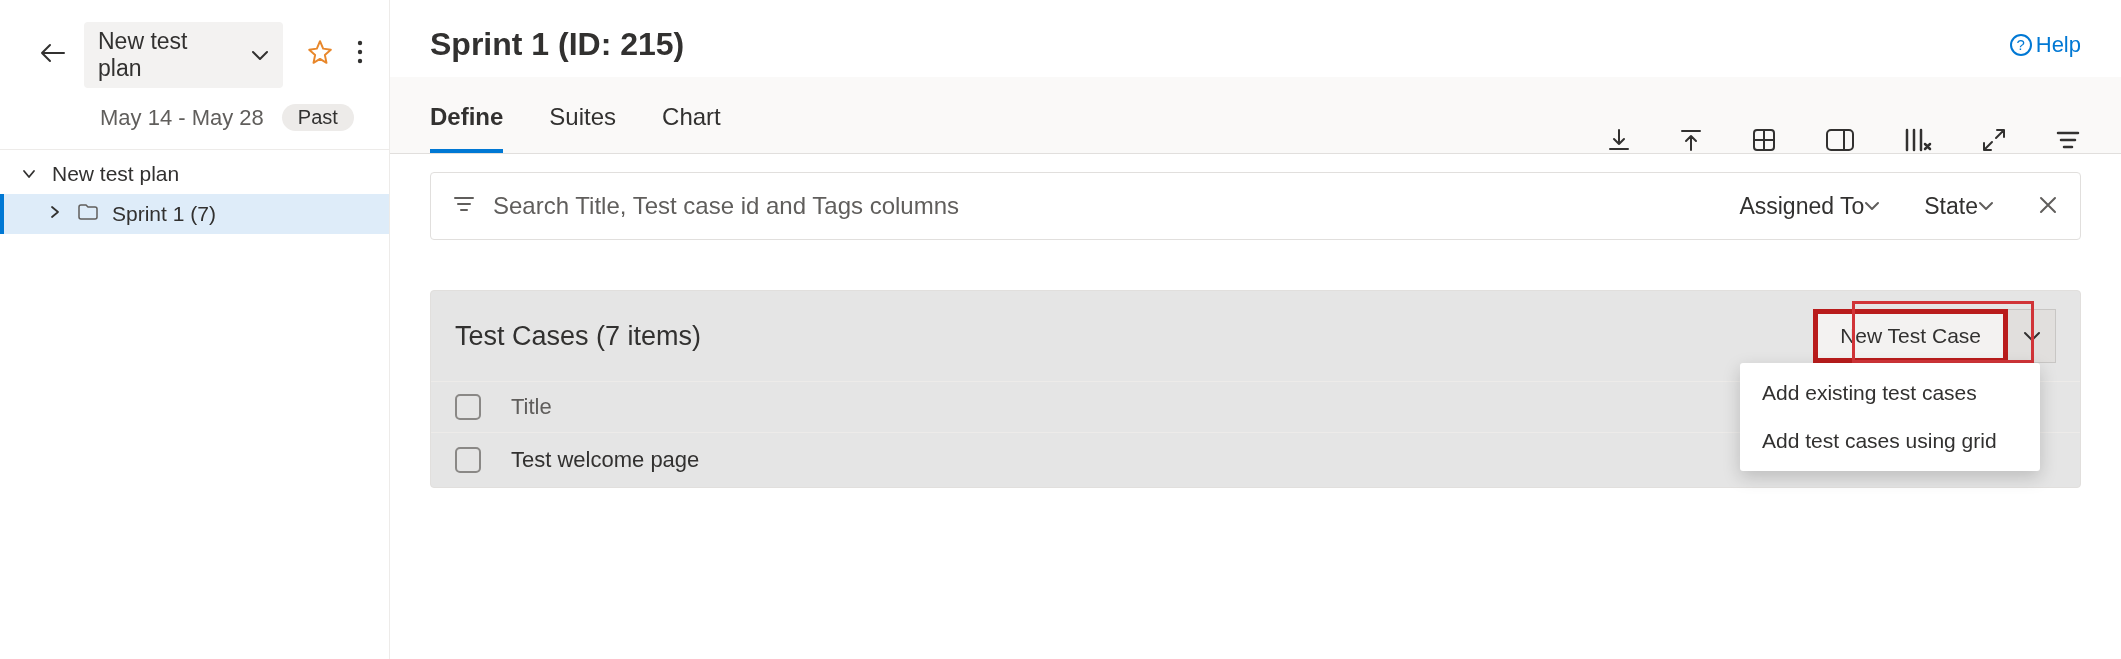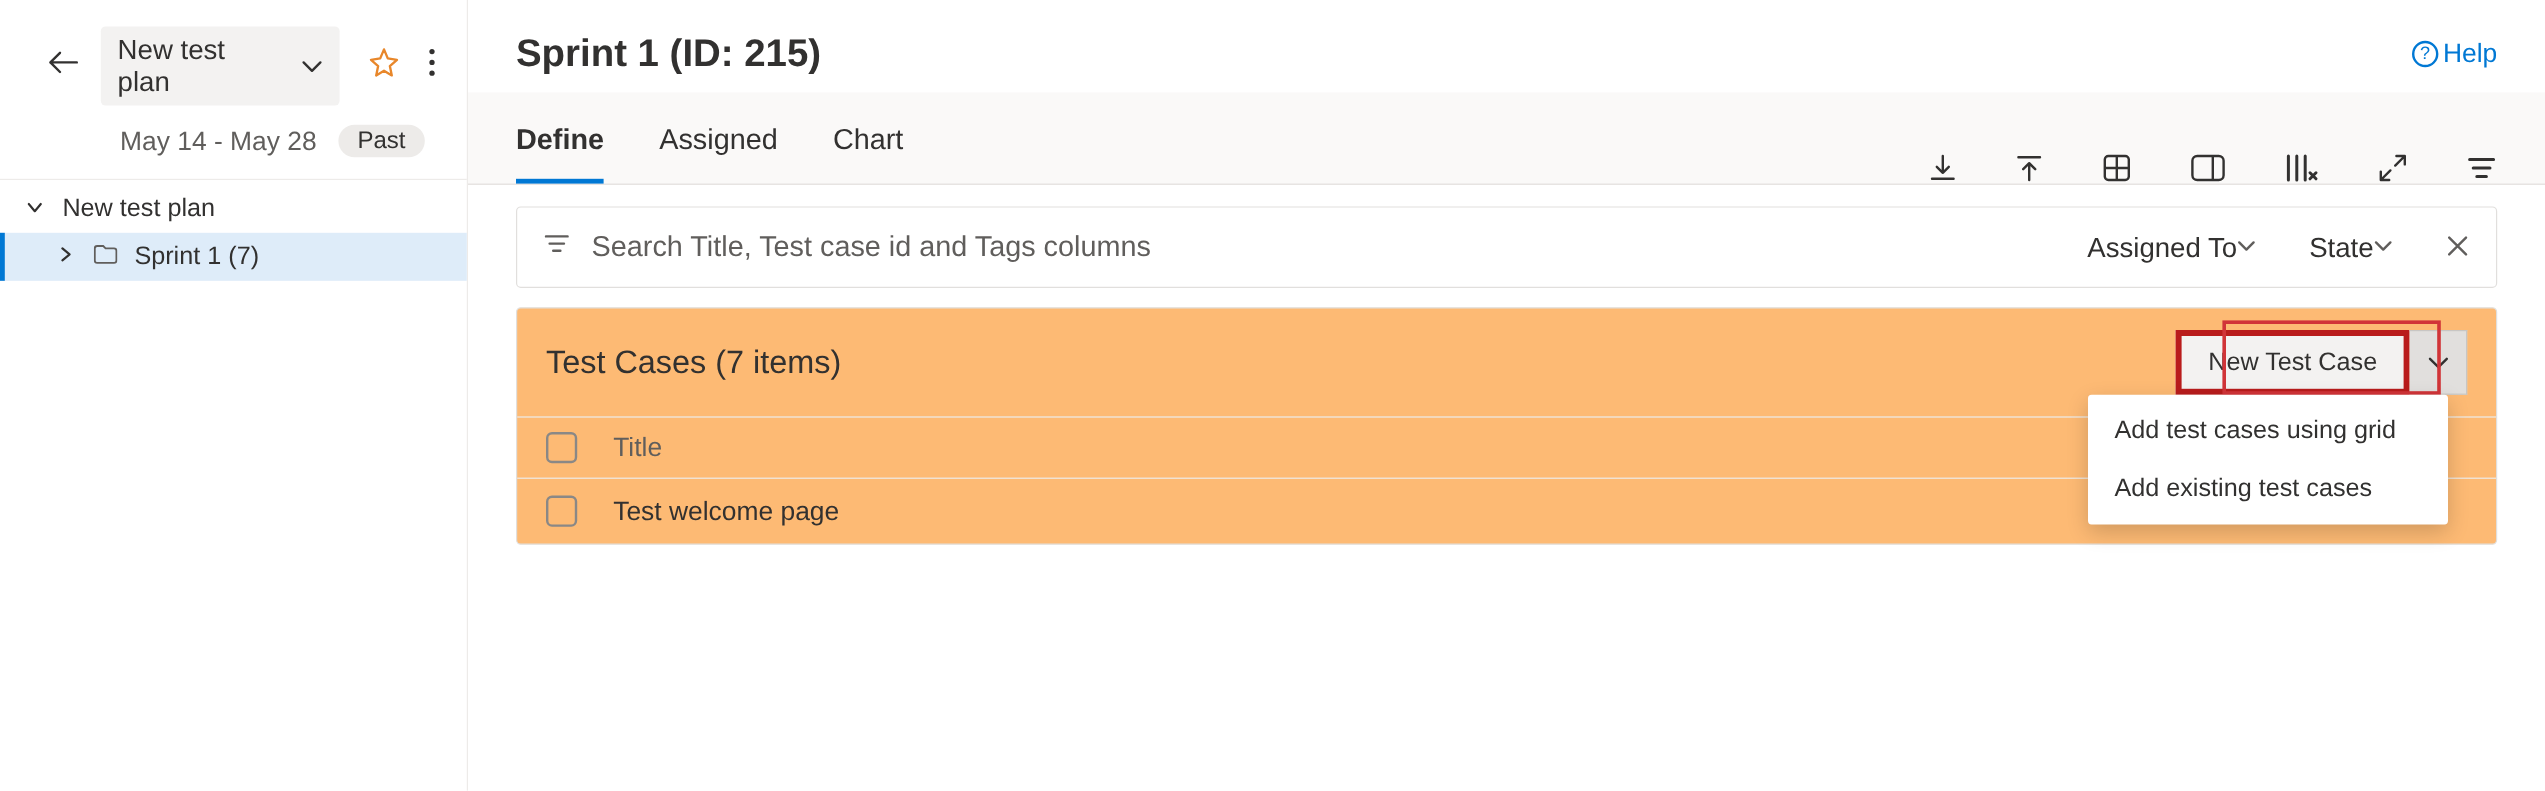--- a/index.html
+++ b/index.html
@@ -156,24 +156,24 @@
     outline: none;
     font-size: 24px;
     color: #323130;
   }
   .filterbar input::placeholder { color: #605e5c; }
   .ff { display:flex; align-items:center; font-size:23px; color:#323130; cursor:pointer; margin-left: 26px;}
   .ff .chev { font-size:16px; color:#605e5c;}
   .close-x { font-size: 26px; color: #605e5c; cursor:pointer; margin-left: 26px;}
 
   .cases-panel {
-    margin: 16px 40px 0 40px;
+    margin: 50px 40px 0 40px;
     border: 1px solid #e1dfdd;
     border-radius: 4px;
-    background: #fdba74;
+    background: #e5e5e5;
     position: relative;
     overflow: visible;
   }
   .cases-header {
     display: flex;
     align-items: center;
     padding: 18px 24px;
   }
   .cases-title { font-size: 27px; }
   .cases-actions { margin-left:auto; display:flex; }
@@ -316,21 +316,21 @@
     <span class="page-title">Sprint 1 (ID: 215)</span>
     <span class="help-link">
       <span class="q">?</span>
       <span>Help</span>
     </span>
   </div>
 
   <div class="tabbar-wrap">
     <div class="tabbar">
       <div class="tab active"><span>Define</span></div>
-      <div class="tab"><span>Assigned</span></div>
+      <div class="tab"><span>Suites</span></div>
       <div class="tab"><span>Chart</span></div>
       <div class="toolbar-right">
         <span class="ticon">
           <svg width="24" height="26" viewBox="0 0 24 26">
               <path d="M12 3 v14 M12 17 l-5-5 M12 17 l5-5 M3 22 h18" stroke="#323130" stroke-width="2" fill="none" stroke-linecap="round" stroke-linejoin="round"></path>
             </svg>
         </span>
         <span class="ticon">
           <svg width="24" height="26" viewBox="0 0 24 26">
               <path d="M12 23 V9 M12 9 l-5 5 M12 9 l5 5 M3 4 h18" stroke="#323130" stroke-width="2" fill="none" stroke-linecap="round" stroke-linejoin="round"></path>
@@ -408,22 +408,22 @@
           <svg width="18" height="12" viewBox="0 0 18 12">
               <path d="M2 3 L9 10 L16 3" stroke="#323130" stroke-width="2" fill="none" stroke-linecap="round" stroke-linejoin="round"></path>
             </svg>
         </div>
       </div>
     </div>
 
     <div class="highlight-box" style="right:46px; top:10px; width:182px; height:62px;"></div>
 
     <div class="dropdown-menu">
+      <div class="mi"><span>Add existing test cases</span></div>
       <div class="mi"><span>Add test cases using grid</span></div>
-      <div class="mi"><span>Add existing test cases</span></div>
     </div>
 
     <div class="table-head">
       <div class="cb"></div>
       <div class="col-title">Title</div>
       <div class="col-order">Order</div>
       <div class="col-test">Test</div>
       <div class="col-last">igr</div>
     </div>
 

